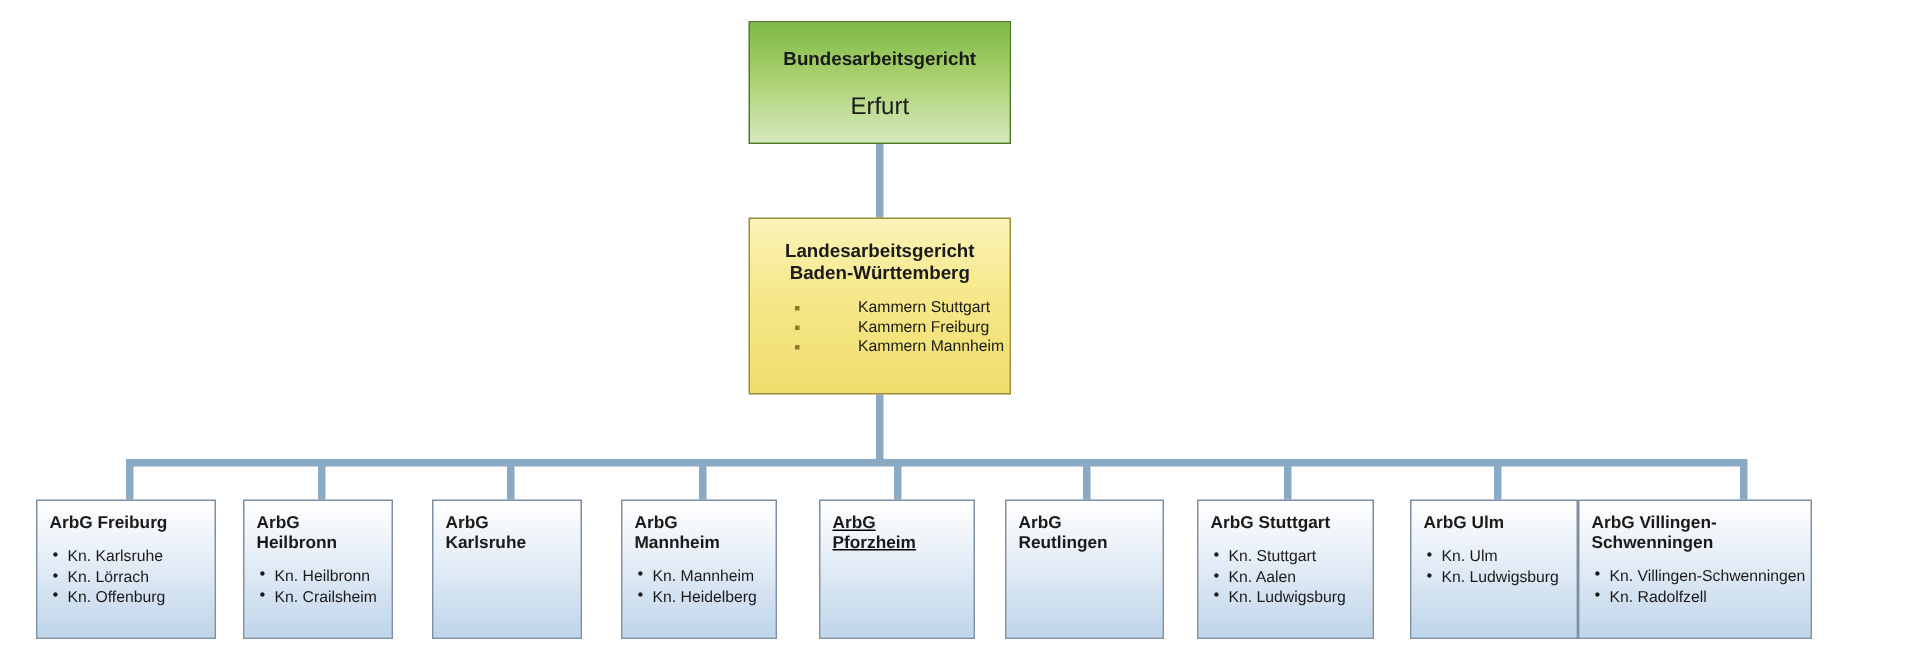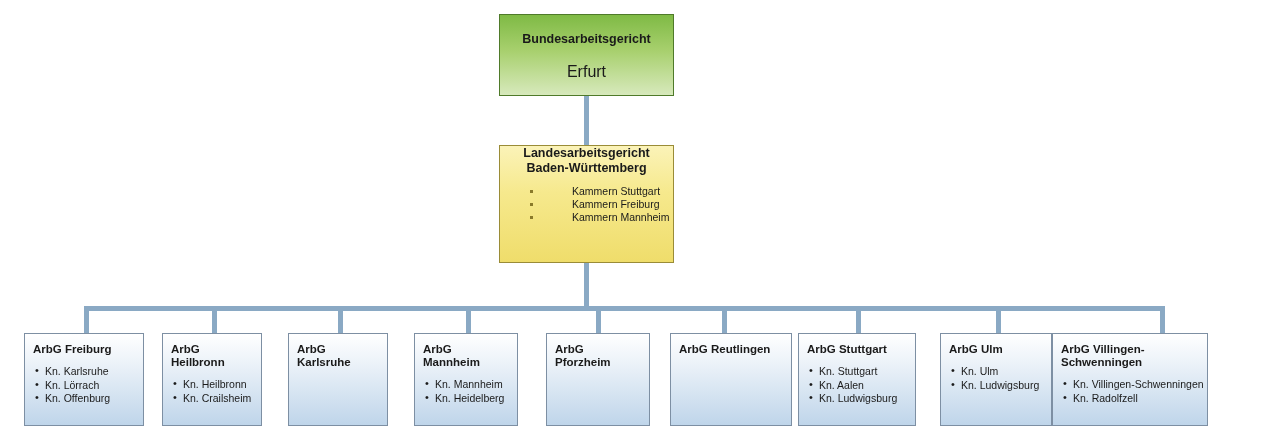--- a/index.html
+++ b/index.html
@@ -62,20 +62,21 @@
   #node-bag .sub { margin-top: 19px; }
 
   
   #node-lag {
     left: 499px;
     top: 145px;
     width: 175px;
     height: 118px;
     border-color: #9a8c37;
     background: linear-gradient(to bottom, #fbf3b8 0%, #f6e98d 40%, #efdd6b 100%);
+    padding-top: 14px;
   }
   #node-lag .title { font-size: 12.5px; line-height: 15px; }
   #node-lag ul {
     margin: 9px 0 0 0;
     padding: 0 0 0 30px;
     list-style: none;
   }
   #node-lag ul li {
     font-size: 10.5px;
     line-height: 13px;
@@ -186,25 +187,25 @@
   </div>
 
   <div class="node leaf" style="left:414px; width:104px;">
     <div class="title">ArbG Mannheim</div>
     <ul>
       <li>Kn. Mannheim</li>
       <li>Kn. Heidelberg</li>
     </ul>
   </div>
 
-  <div class="node leaf" style="left:546px; width:104px;">
+  <div class="node leaf" style="left:546px; width:104px;text-decoration:underline;">
     <div class="title">ArbG Pforzheim</div>
   </div>
 
-  <div class="node leaf" style="left:670px; width:122px;">
+  <div class="node leaf" style="left:670px; width:106px;">
     <div class="title">ArbG Reutlingen</div>
   </div>
 
   <div class="node leaf" style="left:798px; width:118px;">
     <div class="title">ArbG Stuttgart</div>
     <ul>
       <li>Kn. Stuttgart</li>
       <li>Kn. Aalen</li>
       <li>Kn. Ludwigsburg</li>
     </ul>

